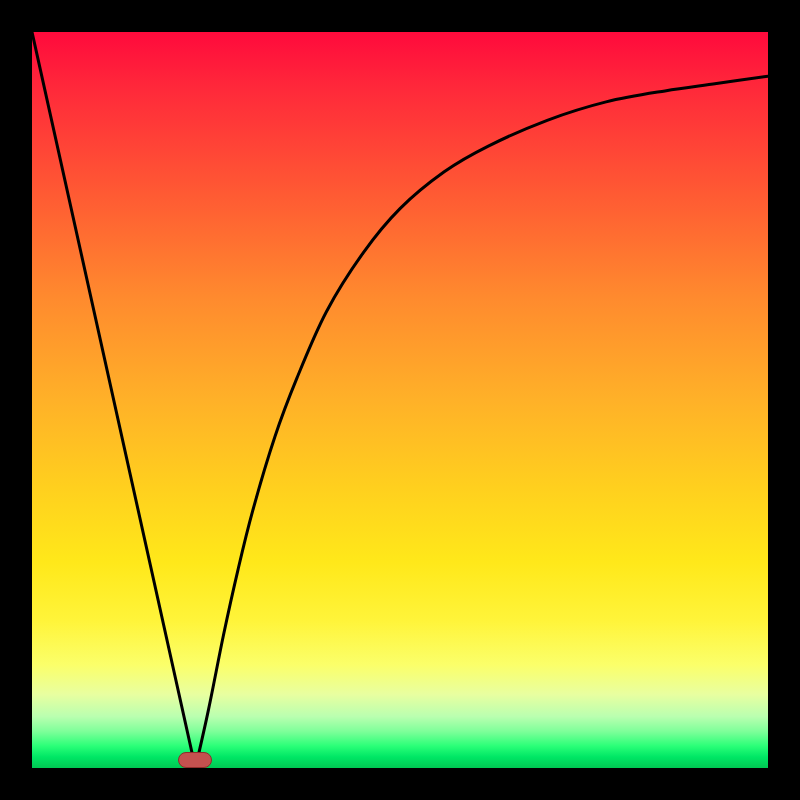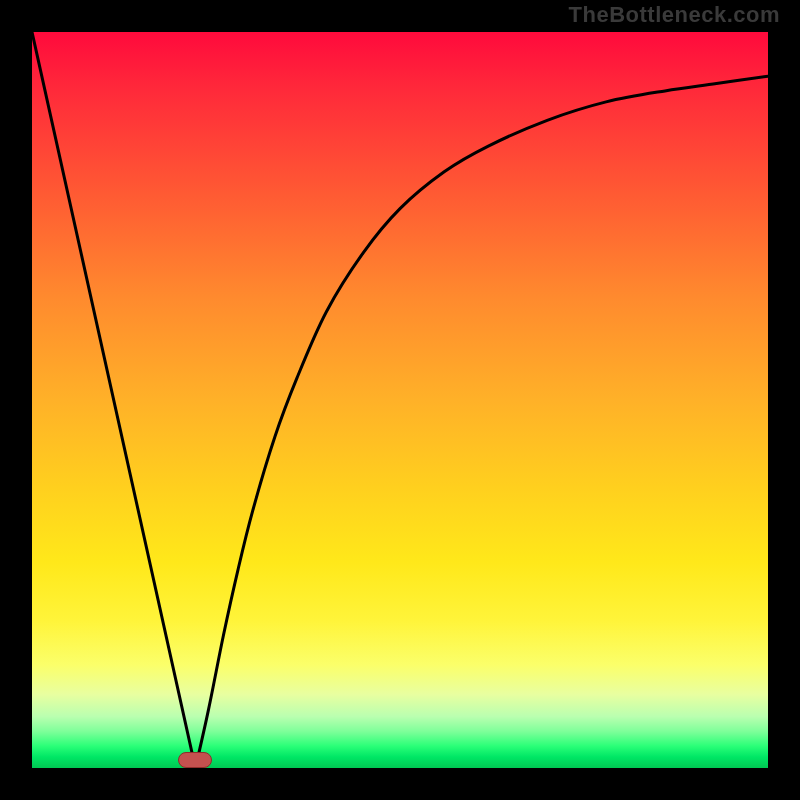--- a/index.html
+++ b/index.html
@@ -67,21 +67,20 @@
     border-radius: 8px;
     background: #c4514f;
     border: 1px solid #8e2d2b;
     box-sizing: border-box;
   }
 </style>
 </head>
 <body>
 
 <div class="frame">
-  <div class="watermark">TheBottleneck.com</div>
 
   <div class="plot">
     <svg class="curve" viewBox="0 0 736 736" preserveAspectRatio="none">
       <path id="curve-path" fill="none" stroke="#000000" stroke-width="3" stroke-linejoin="round" stroke-linecap="round" d="M 0.0 0.0 L 163.4 736.0 C 165.6 726.2, 172.0 699.2, 176.6 677.1 C 181.3 655.0, 186.5 626.8, 191.4 603.5 C 196.3 580.2, 201.2 558.1, 206.1 537.3 C 211.0 516.4, 214.7 500.5, 220.8 478.4 C 226.9 456.3, 235.5 426.9, 242.9 404.8 C 250.2 382.7, 256.4 366.8, 265.0 345.9 C 273.5 325.1, 283.4 300.5, 294.4 279.7 C 305.4 258.8, 318.9 238.0, 331.2 220.8 C 343.5 203.6, 354.5 190.1, 368.0 176.6 C 381.5 163.1, 397.4 150.3, 412.2 139.8 C 426.9 129.4, 439.1 122.7, 456.3 114.1 C 473.5 105.5, 495.6 95.7, 515.2 88.3 C 534.8 81.0, 554.5 74.8, 574.1 69.9 C 593.7 65.0, 614.6 61.9, 633.0 58.9 C 651.4 55.8, 667.3 54.0, 684.5 51.5 C 701.7 49.1, 727.4 45.4, 736.0 44.2"></path>
     </svg>
     <div id="marker" class="marker" style="left: 146.392px; top: 720.112px; background: rgb(196, 81, 79); border-color: rgb(142, 45, 43);"></div>
   </div>
 </div>
 
 </body></html>

